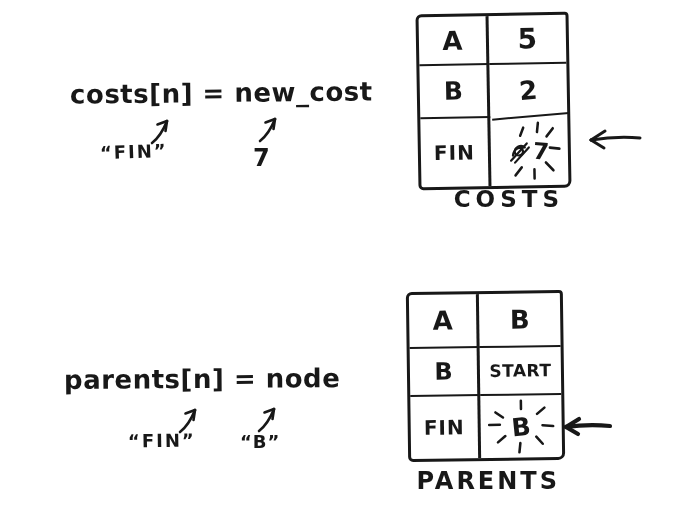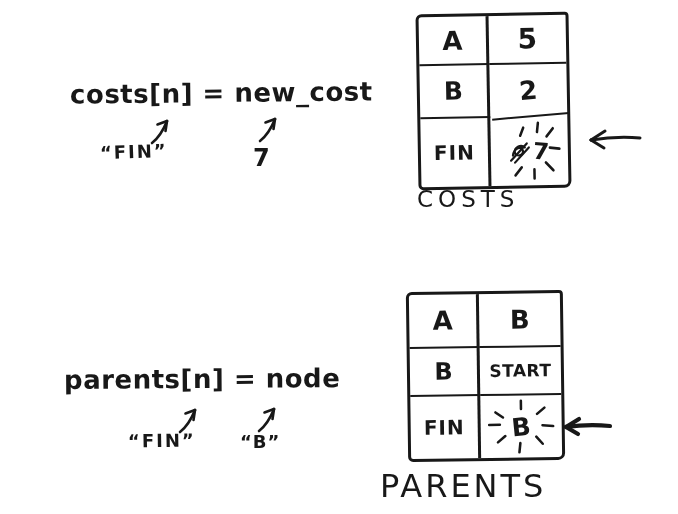--- a/index.html
+++ b/index.html
@@ -57,22 +57,22 @@
     position: absolute;
     left: 0; top: 0;
     width: 100%; height: 100%;
     pointer-events: none;
   }
   .cell-overlay path { stroke: var(--ink); stroke-width: 2.4; fill: none; stroke-linecap: round; }
   .scribble { margin-right: 2px; }
   .scribble path { stroke: var(--ink); stroke-width: 2.2; fill: none; stroke-linecap: round; }
   .table-title {
     position: absolute;
-    font-weight: normal;
-    text-align: left;
+    font-weight: bold;
+    text-align: right;
     color: var(--ink);
     white-space: nowrap;
   }
 </style>
 </head>
 <body>
 
 <div class="canvas">
 
   <div class="formula" style="left:70px; top:78px; transform:rotate(-0.6deg);">costs[n] = new_cost</div>
@@ -152,21 +152,21 @@
         <path d="M38 5 L38 13"></path>
         <path d="M60 12 L53 18"></path>
         <path d="M68 30 L58 29"></path>
         <path d="M58 47 L52 40"></path>
         <path d="M36 55 L37 46"></path>
         <path d="M16 45 L23 39"></path>
         <path d="M8 28 L18 28"></path>
       </svg>
     </div>
   </div>
-  <div class="table-title" style="left:380px; top:467px; width:160px; font-size:32px; letter-spacing:3px;">PARENTS</div>
+  <div class="table-title" style="left:400px; top:467px; width:160px; font-size:24px; letter-spacing:3px;">PARENTS</div>
 
   <svg class="icon left-arrow thick" style="left:562px; top:414px;" width="54" height="26" viewBox="0 0 54 26">
     <path d="M4 13 Q26 10 48 12"></path>
     <path d="M4 13 L17 5"></path>
     <path d="M4 13 L16 20"></path>
   </svg>
 
 </div>
 
 </body></html>

